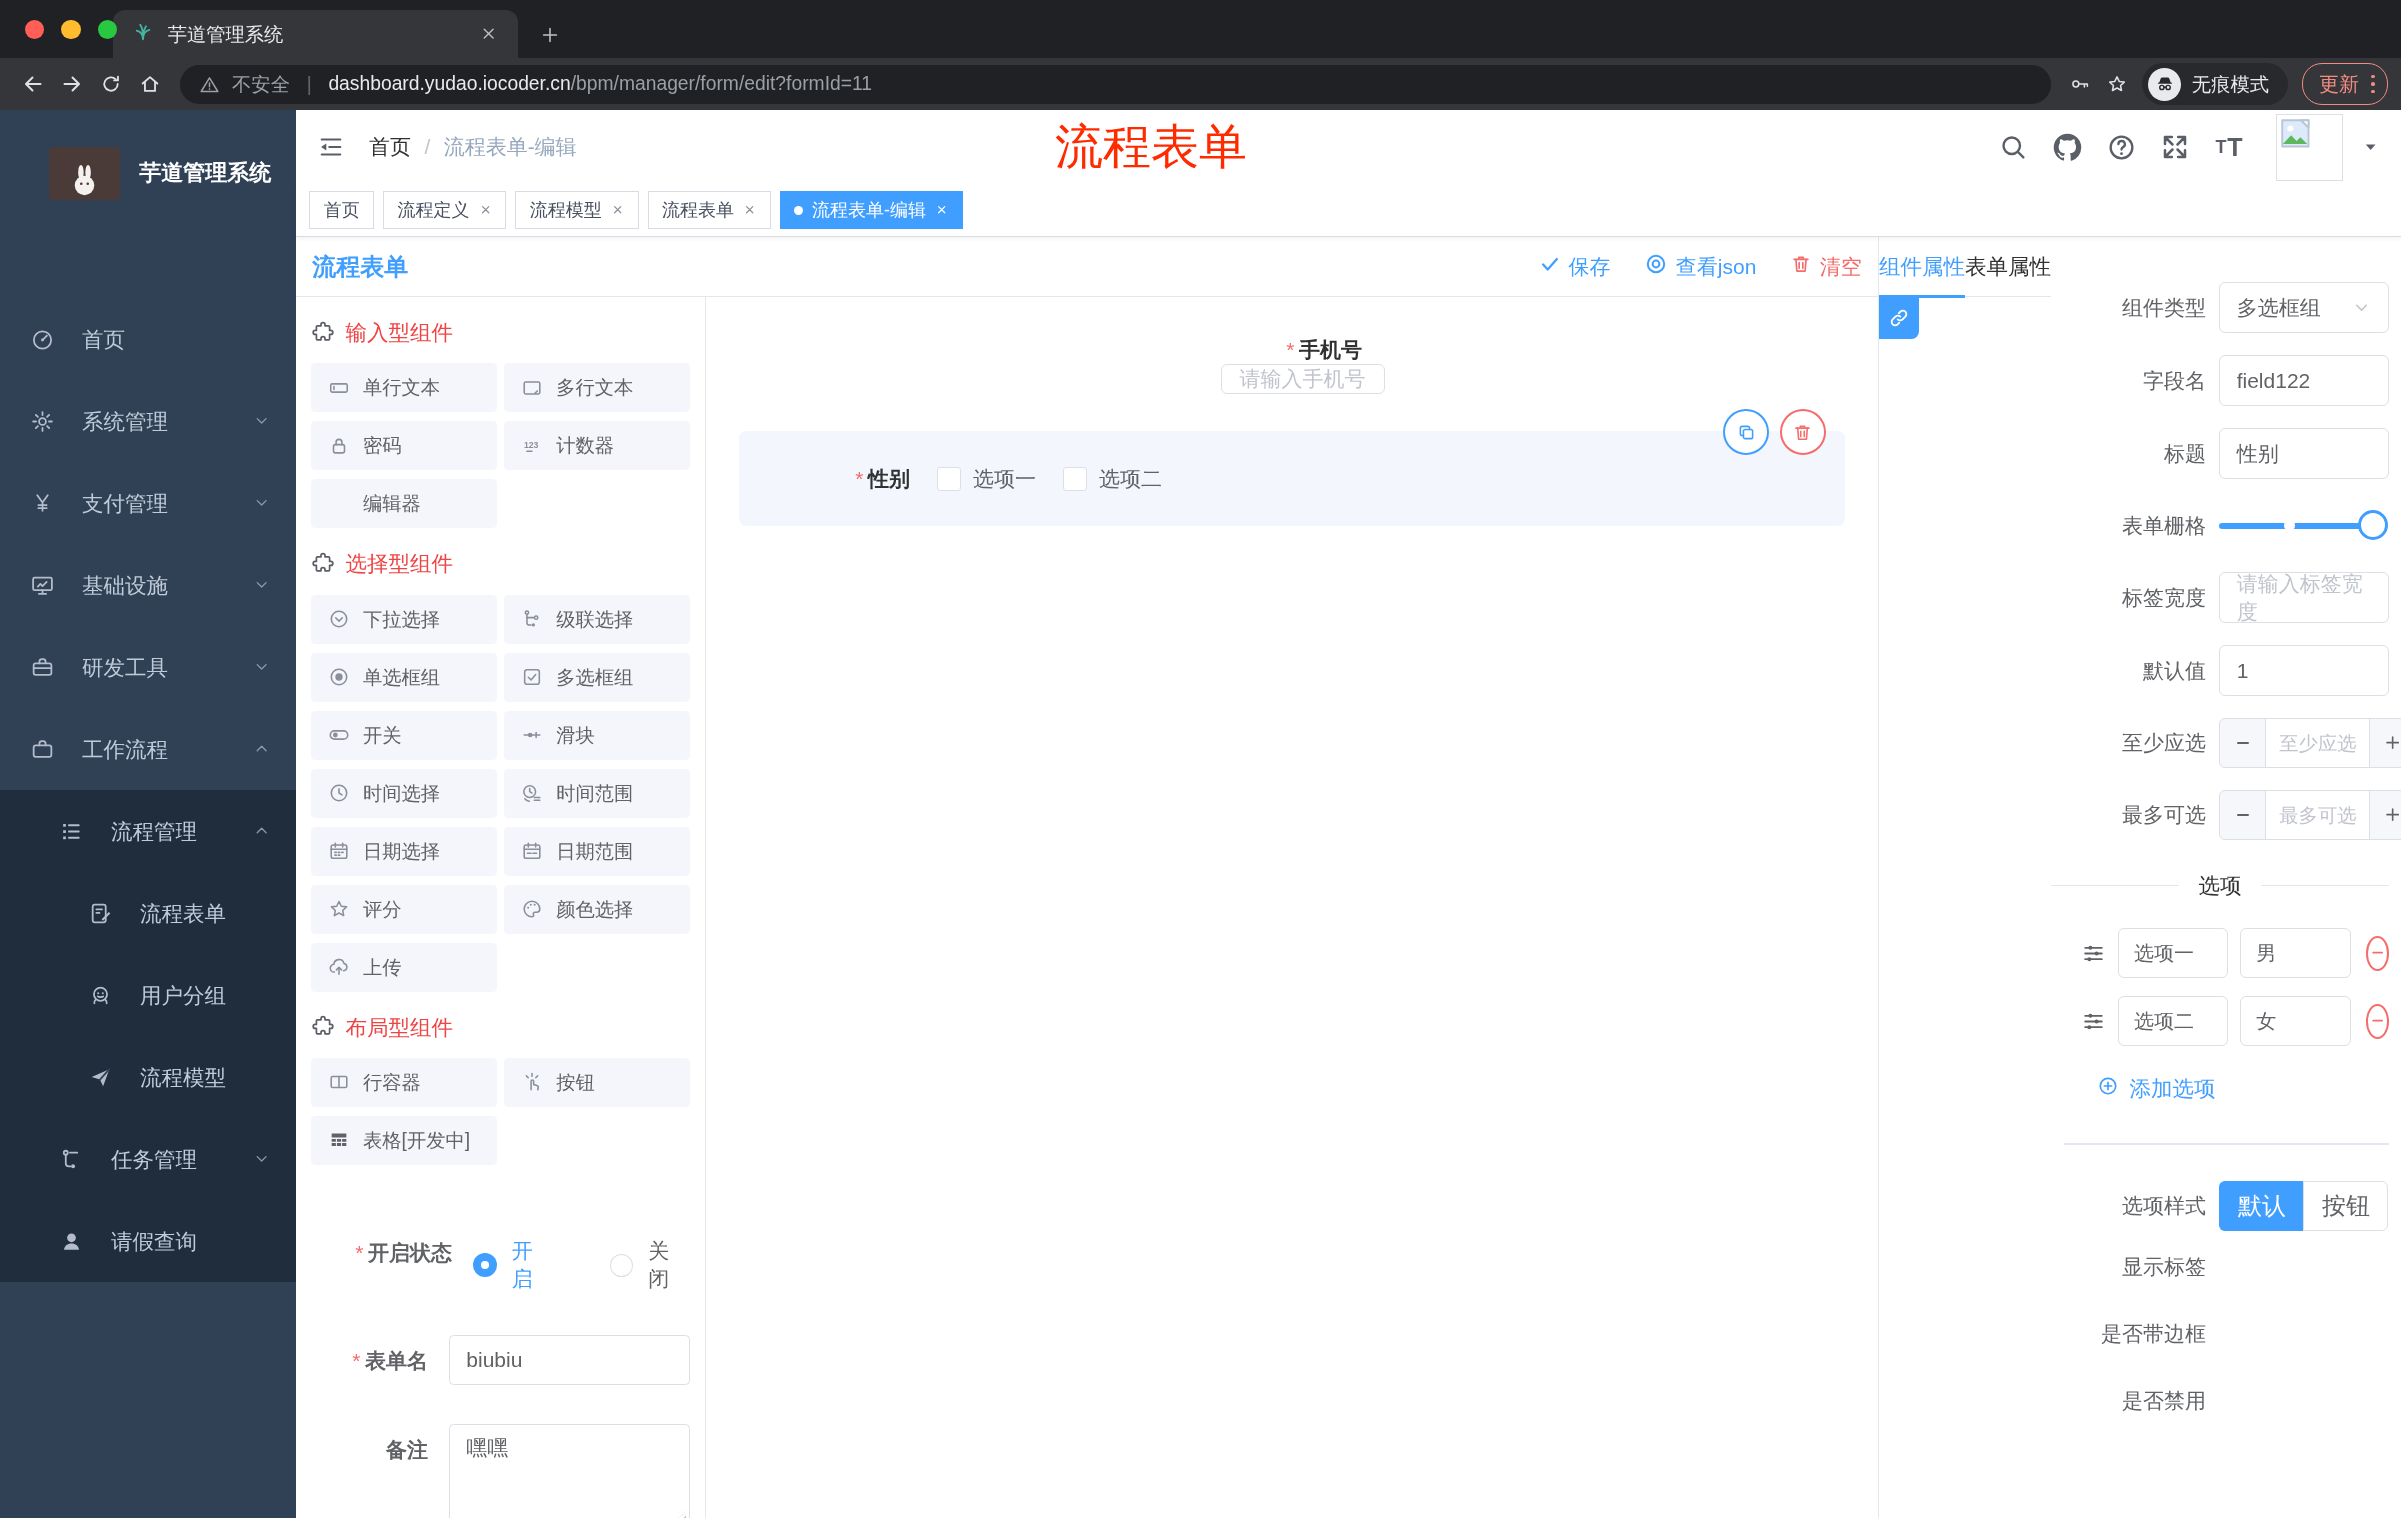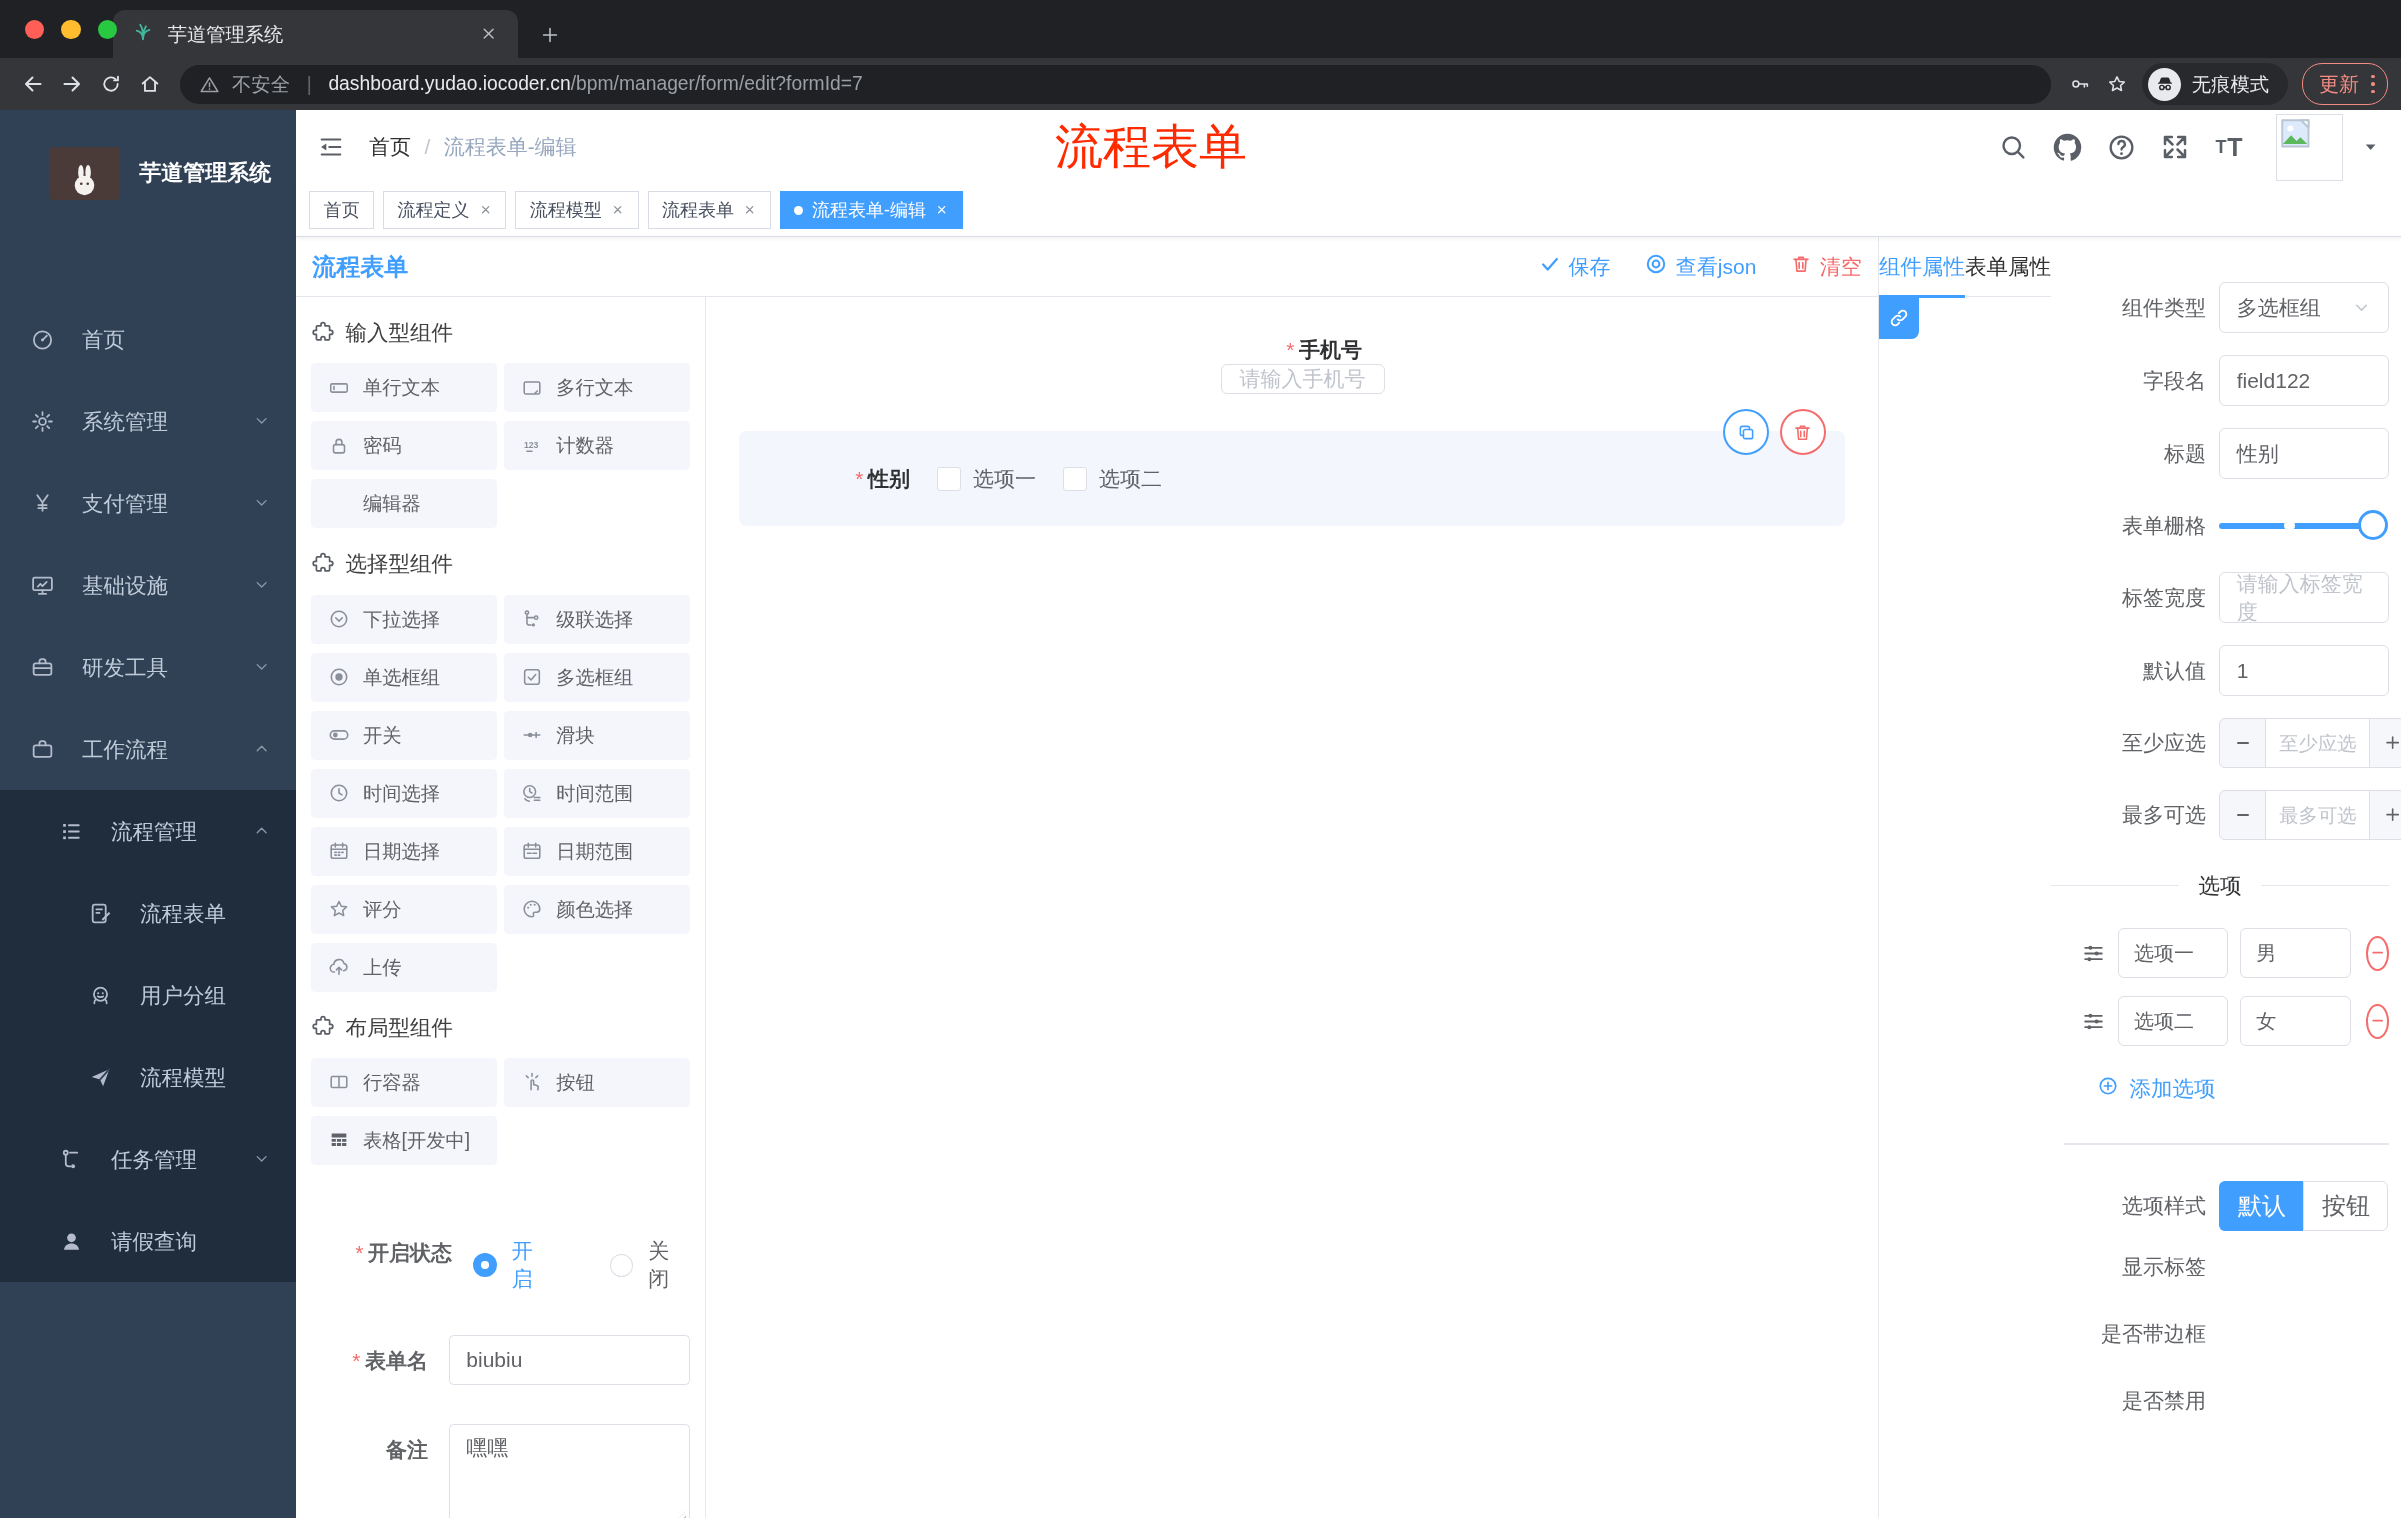--- a/index.html
+++ b/index.html
@@ -81,21 +81,21 @@
   .workspace{flex:1;display:flex;min-height:0;}
   .ws-left{flex:1;display:flex;flex-direction:column;min-width:0;}
   .ws-toolbar{height:59px;display:flex;align-items:center;padding:0 16.3px;border-bottom:1.5px solid #e4e7ed;flex-shrink:0;}
   .ws-title{color:#409eff;font-size:24px;font-weight:bold;}
   .ws-actions{margin-left:auto;display:flex;gap:34px;align-items:center;font-size:21px;}
   .action{display:flex;gap:7.4px;align-items:center;color:#409eff;cursor:pointer;}
   .action.danger{color:#f56c6c;}
   .ws-body{flex:1;display:flex;min-height:0;}
 
   .components{width:379px;flex-shrink:0;border-right:0.7px solid #e6e8eb;padding:0 15px;overflow:hidden;}
-  .section-h{display:flex;align-items:center;gap:10.4px;margin:21px 0 16.3px;font-size:21.5px;color:#404040;}
+  .section-h{display:flex;align-items:center;gap:10.4px;margin:21px 0 16.3px;font-size:21.5px;color:#ef4444;}
   .section-h .puz{display:flex;color:#5a5e66;}
   .chips{display:grid;grid-template-columns:1fr 1fr;gap:9px 7.4px;}
   .chip{height:49px;background:#f4f6fc;border-radius:4.5px;display:flex;align-items:center;
         padding-left:15px;gap:12px;font-size:19.3px;color:#606266;cursor:grab;}
   .chip-ic{width:25px;height:25px;display:flex;align-items:center;justify-content:center;color:#8a8f99;flex-shrink:0;}
   .chip-ic.dark{color:#5f6368;}
 
   .meta-form{margin-top:65px;}
   .meta-row{display:flex;margin-bottom:39px;}
   .meta-label{width:117px;text-align:right;font-size:21px;color:#606266;font-weight:bold;padding-top:12px;flex-shrink:0;white-space:nowrap;}
@@ -233,21 +233,21 @@
     <div class="omnibox">
       <span class="sec-ic" id="ic-warn">
           <svg viewBox="0 0 24 24" width="21" height="21" fill="none" stroke="currentColor" stroke-width="1.7" stroke-linecap="round" stroke-linejoin="round">
             <path d="M12 4.5L21.5 20h-19z"></path>
             <path d="M12 10.2v4.3"></path>
             <circle cx="12" cy="17.2" r="1" fill="currentColor" stroke="none"></circle>
           </svg>
         </span>
       <span class="sec-label">不安全</span>
       <span class="omni-sep">|</span>
-      <span class="url"><b class="host" style="font-weight:normal">dashboard.yudao.iocoder.cn</b><span class="path">/bpm/manager/form/edit?formId=7</span></span>
+      <span class="url"><b class="host" style="font-weight:normal">dashboard.yudao.iocoder.cn</b><span class="path">/bpm/manager/form/edit?formId=11</span></span>
     </div>
     <span class="tb-ic" id="ic-key">
         <svg viewBox="0 0 24 24" width="22" height="22" fill="none" stroke="currentColor" stroke-width="1.7" stroke-linecap="round" stroke-linejoin="round">
           <circle cx="7.5" cy="12" r="3.2"></circle>
           <path d="M10.7 12H20M16.8 12v3.2M20 12v2.4"></path>
         </svg>
       </span>
     <span class="tb-ic" id="ic-star">
         <svg viewBox="0 0 24 24" width="22" height="22" fill="none" stroke="currentColor" stroke-width="1.7" stroke-linecap="round" stroke-linejoin="round">
           <path d="M12 4.2l2.4 5 5.5.7-4 3.8 1 5.4-4.9-2.7-4.9 2.7 1-5.4-4-3.8 5.5-.7z"></path>

